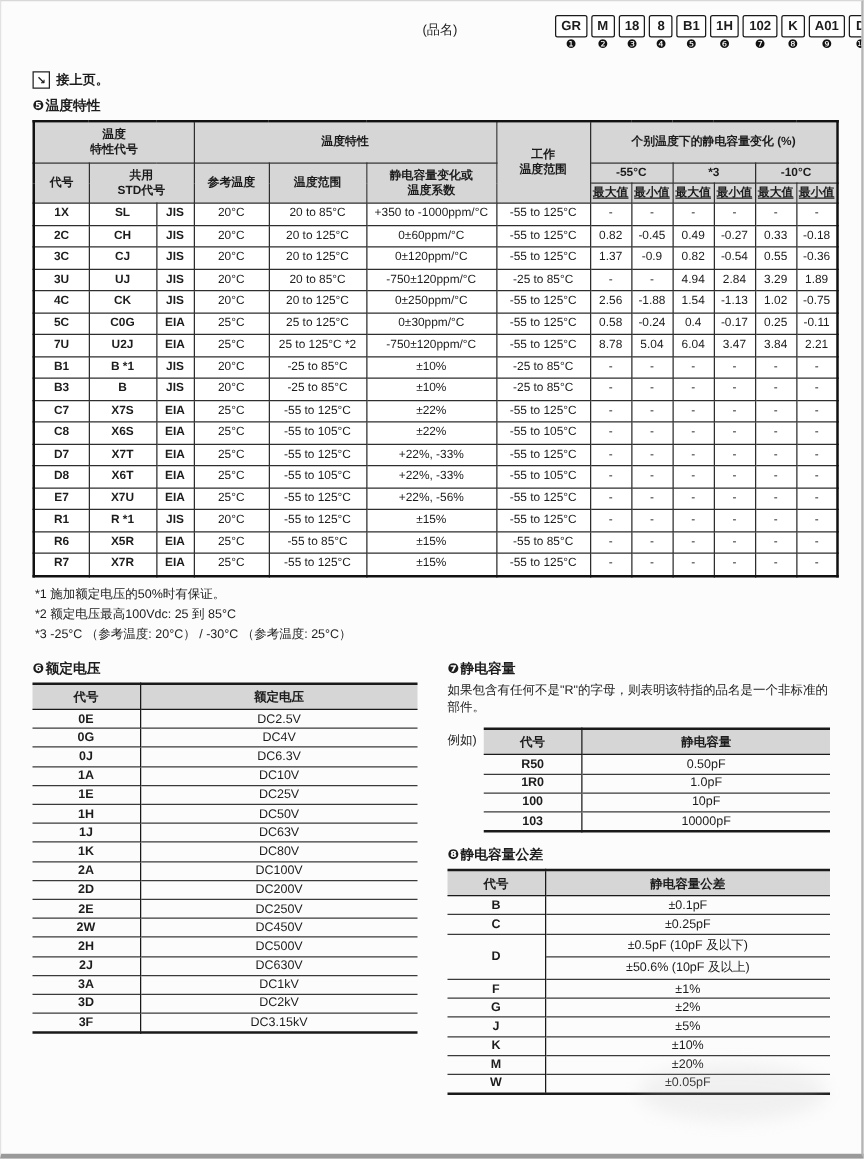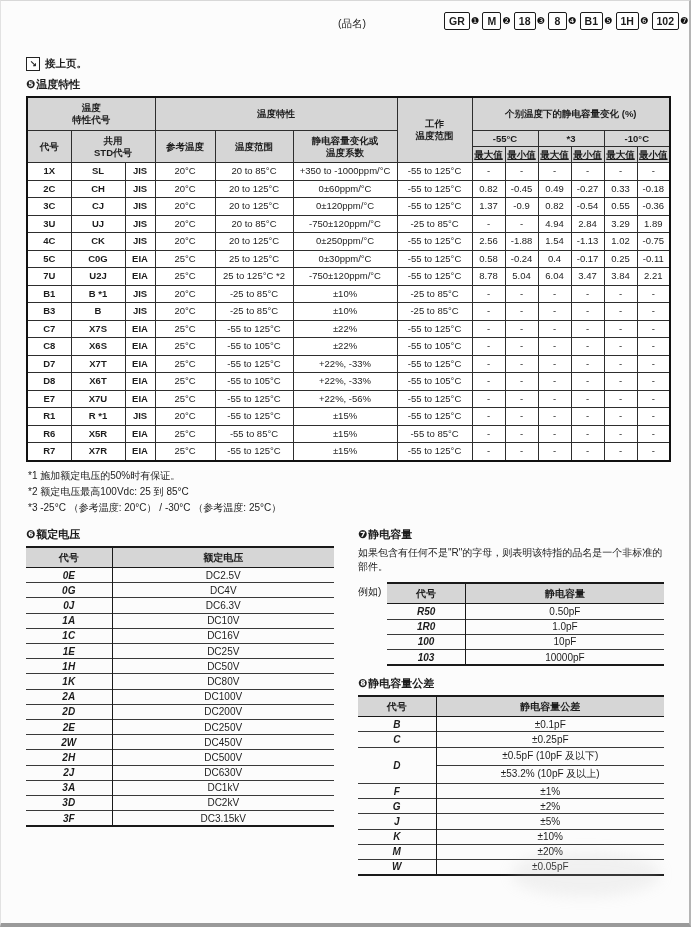--- a/index.html
+++ b/index.html
@@ -8,21 +8,21 @@
     background:#fcfcfc; color:#1c1c1c;
     font-family:"Liberation Sans","DejaVu Sans",sans-serif;
     padding:8px 25px 0 25px;
     border-right:2px solid #b5b5b5; border-bottom:4px solid #9a9a9a; border-top:1px solid #d8d8d8; border-left:1px solid #e2e2e2;
     overflow:hidden;
   }
   
   .top-row { position:relative; height:48px; }
   .pn-label { position:absolute; left:312px; top:8px; font-size:10.5px; }
   .pn-group { position:absolute; left:418px; top:3px; display:flex; gap:3px; }
-  .pn-item { display:flex; flex-direction:row; align-items:center; gap:1px; }
+  .pn-item { display:flex; flex-direction:column; align-items:center; gap:1px; }
   .pn-box { border:1.6px solid #1a1a1a; background:#fff; border-radius:2px; font-weight:bold;
             font-size:10.5px; padding:2px 4px; min-width:9px; text-align:center; line-height:1.15; }
   .pn-digit { font-size:9.5px; line-height:1.1; color:#111; }
   
   .continue-row { display:flex; align-items:center; gap:5px; font-size:10.5px; font-weight:bold; margin:0 0 6px 0; }
   .continue-icon { width:12px; height:12px; border:1.6px solid #222; display:inline-flex;
                    align-items:center; justify-content:center; font-size:9px; font-weight:bold; background:#fff; }
   
   .sec-head { font-size:11px; font-weight:bold; margin:3px 0 4px 0; display:flex; align-items:center; gap:1px; }
   
@@ -34,21 +34,21 @@
   table.main thead tr:nth-child(1) th { height:30px; }
   table.main thead tr:nth-child(2) th { height:13px; }
   table.main thead tr:nth-child(3) th { height:13px;text-decoration:underline; }
   
   table.line { border-collapse:collapse; table-layout:fixed; width:100%;
                border-top:2px solid #1a1a1a; border-bottom:2px solid #1a1a1a; }
   table.line th { background:#d6d6d6; font-weight:bold; font-size:10px; padding:2.5px 2px;
                   border-bottom:1.6px solid #1a1a1a; text-align:center; }
   table.line td { border-top:1px solid #3a3a3a; font-size:10px; text-align:center; padding:1.6px 2px; background:transparent; }
   table.line tbody tr:first-child td { border-top:none; }
-  table.line .code-cell { border-right:1.2px solid #1a1a1a; font-weight:bold;font-style:italic; }
+  table.line .code-cell { border-right:1.2px solid #1a1a1a; font-weight:bold; }
   table.line th:first-child { border-right:1.2px solid #1a1a1a; }
   
   .footnotes { font-size:10px; line-height:1.62; margin:6px 0 8px 2px; }
   .bottom { display:flex; gap:24px; margin-top:2px; }
   .left-col { width:308px; flex:none; }
   .right-col { flex:1; min-width:0; }
   .desc p { font-size:10px; line-height:1.42; margin:0; }
   .example-row { display:flex; align-items:flex-start; gap:6px; margin-top:8px; }
   .example-label { font-size:10px; padding-top:3px; flex:none;text-align:center; }
   .example-table-wrap { flex:1; }
@@ -457,30 +457,30 @@
             </tr>
             <tr>
               <td class="code-cell">0J</td>
               <td>DC6.3V</td>
             </tr>
             <tr>
               <td class="code-cell">1A</td>
               <td>DC10V</td>
             </tr>
             <tr>
-              <td class="code-cell">1C</td>
-              <td>DC16V</td>
-            </tr>
-            <tr>
               <td class="code-cell">1E</td>
               <td>DC25V</td>
             </tr>
             <tr>
               <td class="code-cell">1H</td>
               <td>DC50V</td>
+            </tr>
+            <tr>
+              <td class="code-cell">1J</td>
+              <td>DC63V</td>
             </tr>
             <tr>
               <td class="code-cell">1K</td>
               <td>DC80V</td>
             </tr>
             <tr>
               <td class="code-cell">2A</td>
               <td>DC100V</td>
             </tr>
             <tr>
@@ -587,21 +587,21 @@
               </tr>
               <tr>
                 <td class="code-cell" rowspan="1">C</td>
                 <td>±0.25pF</td>
               </tr>
               <tr>
                 <td class="code-cell" rowspan="2">D</td>
                 <td>±0.5pF (10pF 及以下)</td>
               </tr>
               <tr>
-                <td>±53.2% (10pF 及以上)</td>
+                <td>±50.6% (10pF 及以上)</td>
               </tr>
               <tr>
                 <td class="code-cell" rowspan="1">F</td>
                 <td>±1%</td>
               </tr>
               <tr>
                 <td class="code-cell" rowspan="1">G</td>
                 <td>±2%</td>
               </tr>
               <tr>

